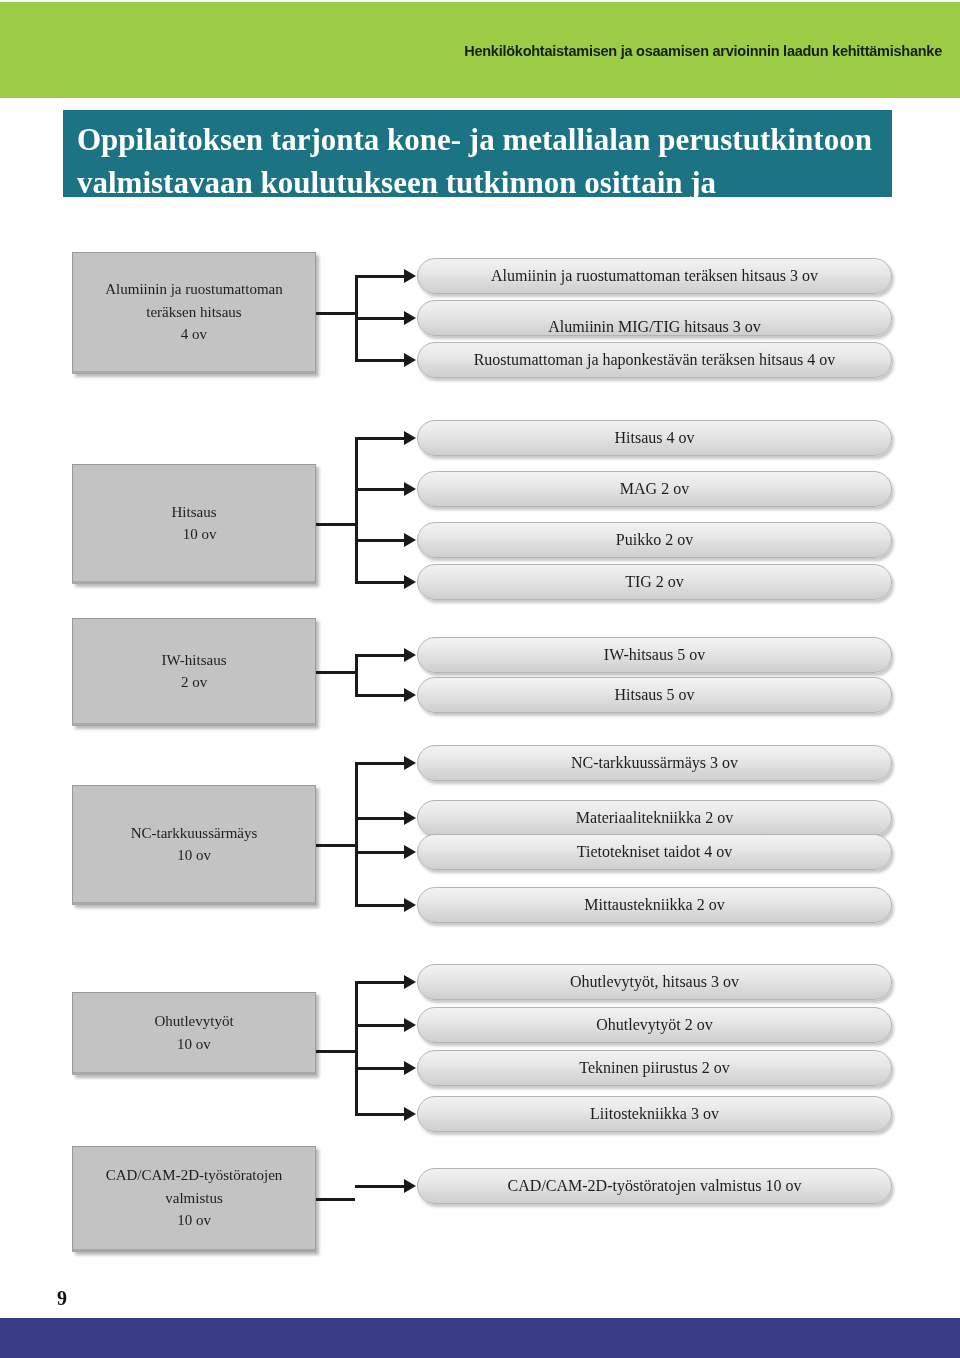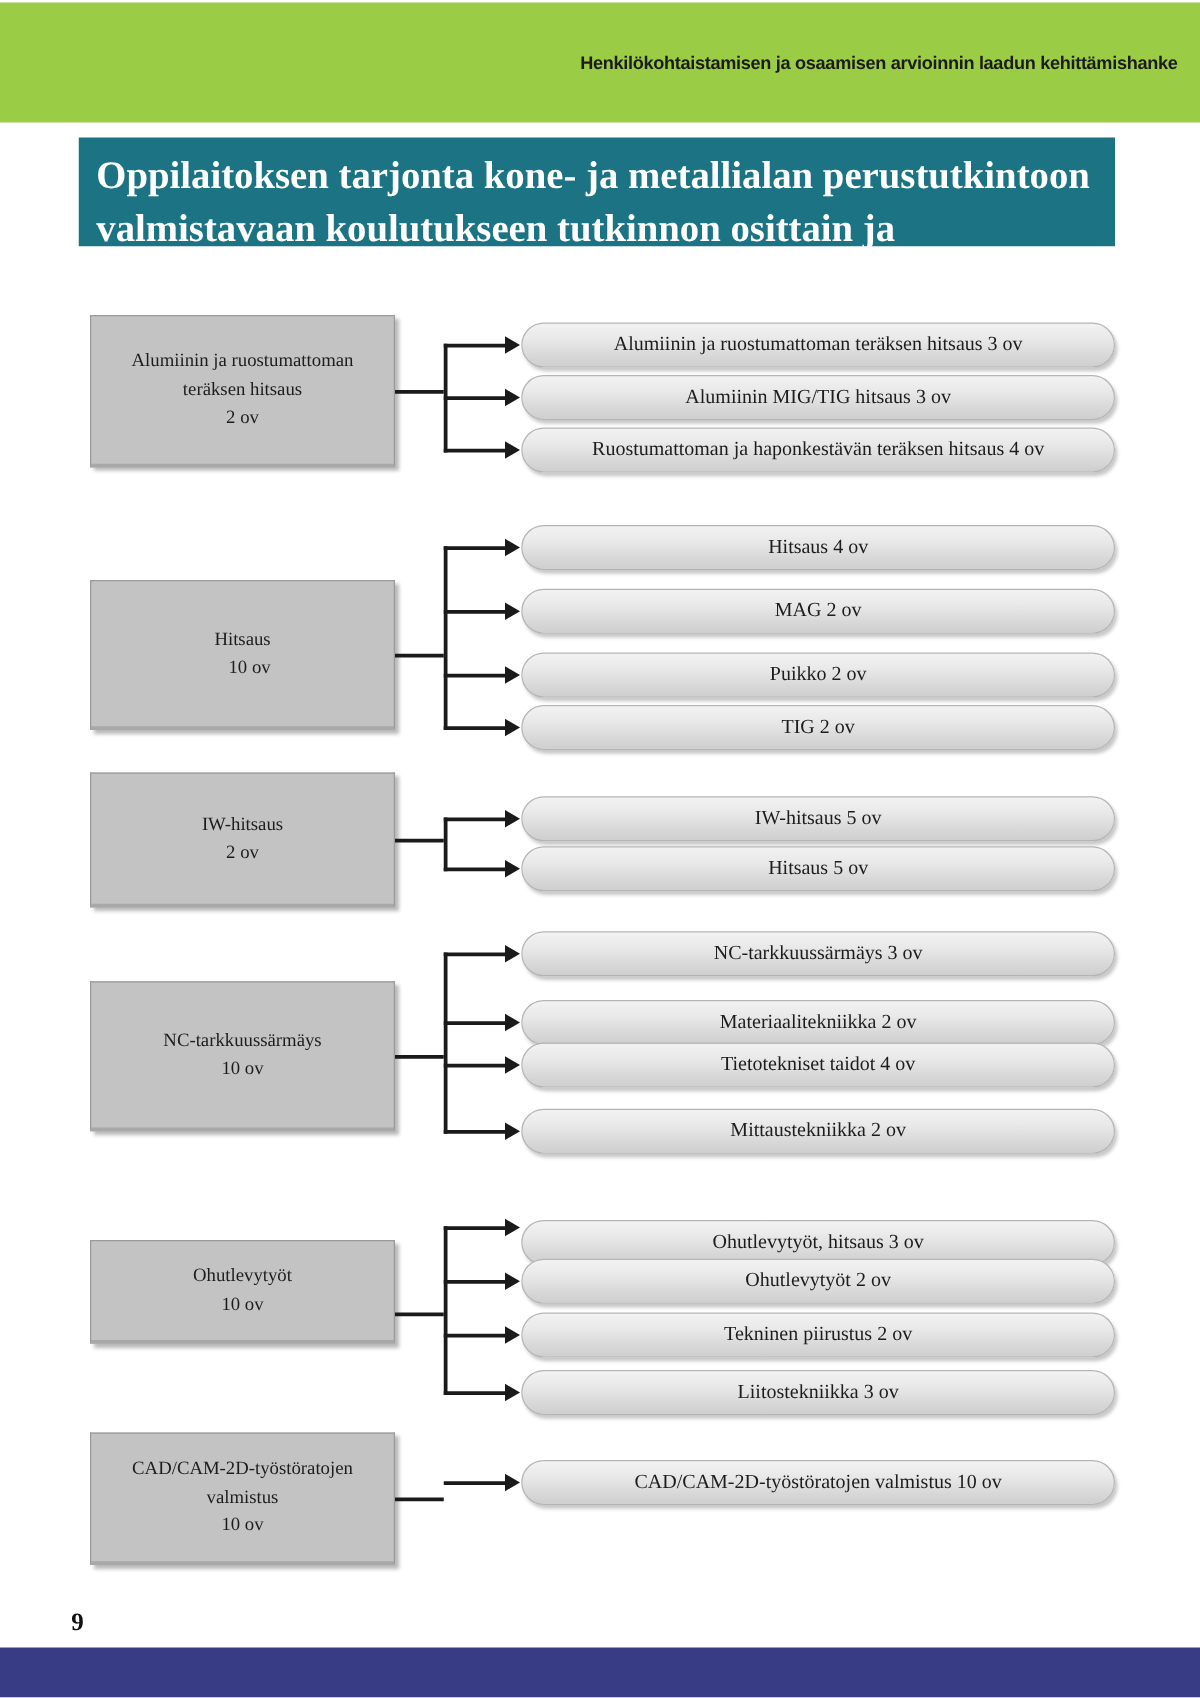--- a/index.html
+++ b/index.html
@@ -152,26 +152,26 @@
 <div class="title-block">
   <div class="title-block-text">Oppilaitoksen tarjonta kone- ja metallialan perustutkintoon
 valmistavaan koulutukseen tutkinnon osittain ja osaamisaloittain</div>
 </div>
 
 <div class="diagram" id="diagram-root">
     <div class="group">
       <div class="parent-box" style="top: 252px; height: 122px;">
         <div class="parent-box-label">Alumiinin ja ruostumattoman
 teräksen hitsaus
-2 ov</div>
+4 ov</div>
       </div>
       <div class="pill" style="top: 258px;">
         <div class="pill-label">Alumiinin ja ruostumattoman teräksen hitsaus 3 ov</div>
       </div>
-      <div class="pill" style="top: 300px;">
+      <div class="pill" style="top: 300px; align-items: flex-end;">
         <div class="pill-label">Alumiinin MIG/TIG hitsaus 3 ov</div>
       </div>
       <div class="pill" style="top: 342px;">
         <div class="pill-label">Ruostumattoman ja haponkestävän teräksen hitsaus 4 ov</div>
       </div>
       <div class="conn-stem" style="left: 316px; width: 39px; top: 311.5px;"></div>
       <div class="conn-trunk" style="left: 355px; top: 274.5px; height: 87px;"></div>
       <div class="conn-branch" style="left: 355px; width: 50px; top: 274.5px;"></div>
       <div class="conn-head" style="left: 404px; top: 269px;"></div>
       <div class="conn-branch" style="left: 355px; width: 50px; top: 316.5px;"></div>
@@ -251,21 +251,21 @@
       <div class="conn-branch" style="left: 355px; width: 50px; top: 850.5px;"></div>
       <div class="conn-head" style="left: 404px; top: 845px;"></div>
       <div class="conn-branch" style="left: 355px; width: 50px; top: 903.5px;"></div>
       <div class="conn-head" style="left: 404px; top: 898px;"></div>
     </div>
     <div class="group">
       <div class="parent-box" style="top: 992px; height: 83px;">
         <div class="parent-box-label">Ohutlevytyöt
 10 ov</div>
       </div>
-      <div class="pill" style="top: 964px; margin-top: 12px;">
+      <div class="pill" style="top: 964px;">
         <div class="pill-label">Ohutlevytyöt, hitsaus 3 ov</div>
       </div>
       <div class="pill" style="top: 1007px;">
         <div class="pill-label">Ohutlevytyöt 2 ov</div>
       </div>
       <div class="pill" style="top: 1050px;">
         <div class="pill-label">Tekninen piirustus 2 ov</div>
       </div>
       <div class="pill" style="top: 1096px;">
         <div class="pill-label">Liitostekniikka 3 ov</div>

